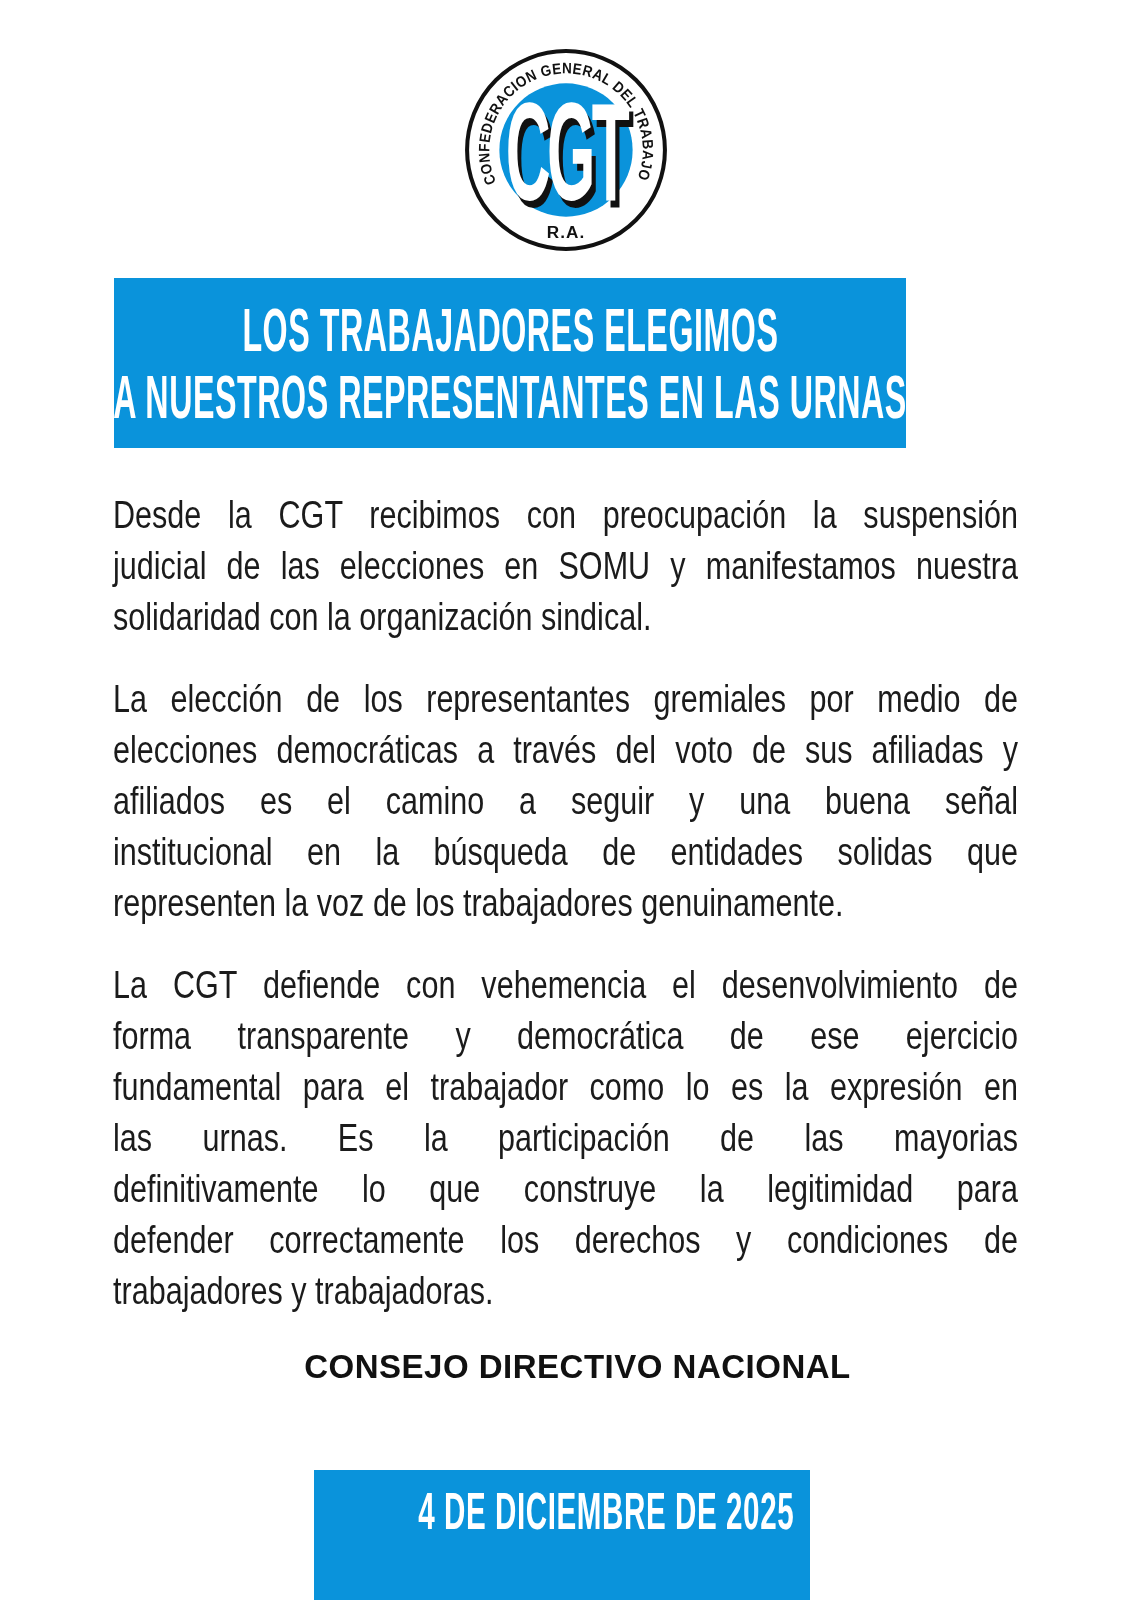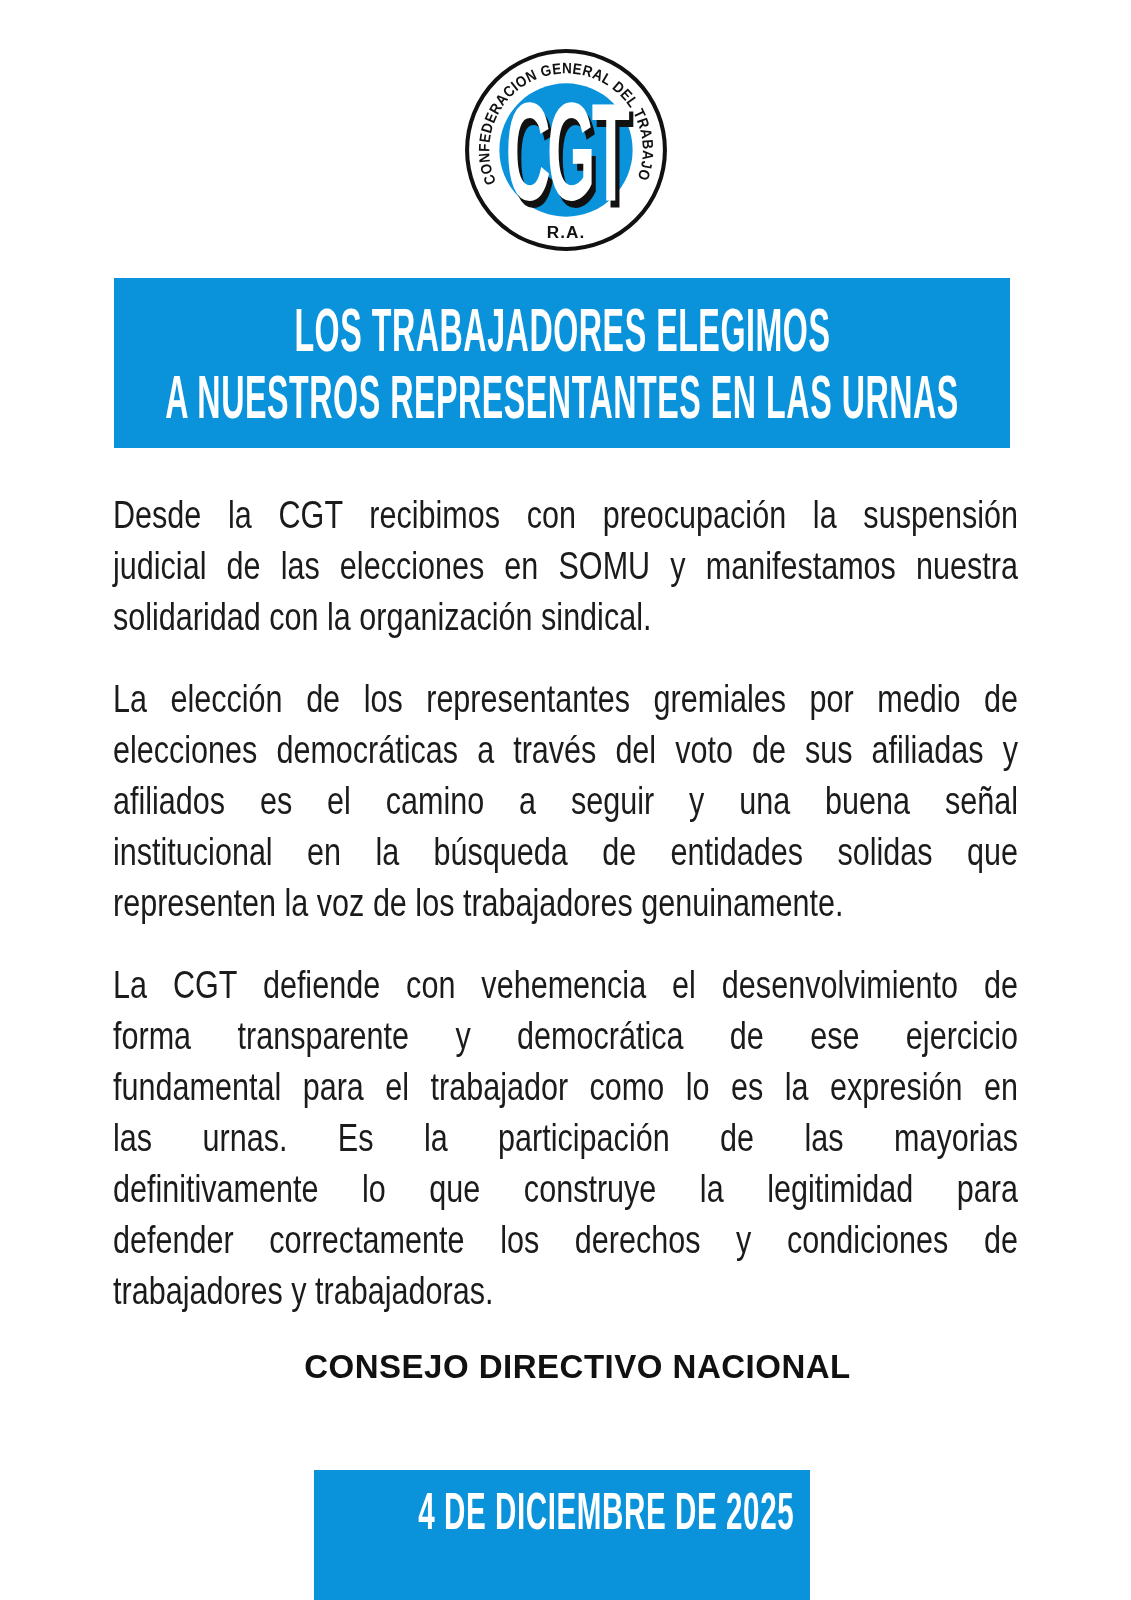--- a/index.html
+++ b/index.html
@@ -46,21 +46,21 @@
     text-anchor: middle;
   }
   .cgt-shadow { fill: #111111; }
   .cgt-main   { fill: #ffffff; }
 
   
   .title-banner {
     position: absolute;
     left: 114px;
     top: 278px;
-    width: 896px;
+    width: 792px;
     height: 170px;
     background: var(--blue);
     color: #ffffff;
     display: flex;
     flex-direction: column;
     justify-content: center;
     align-items: center;
   }
   .banner-line {
     font-weight: bold;

